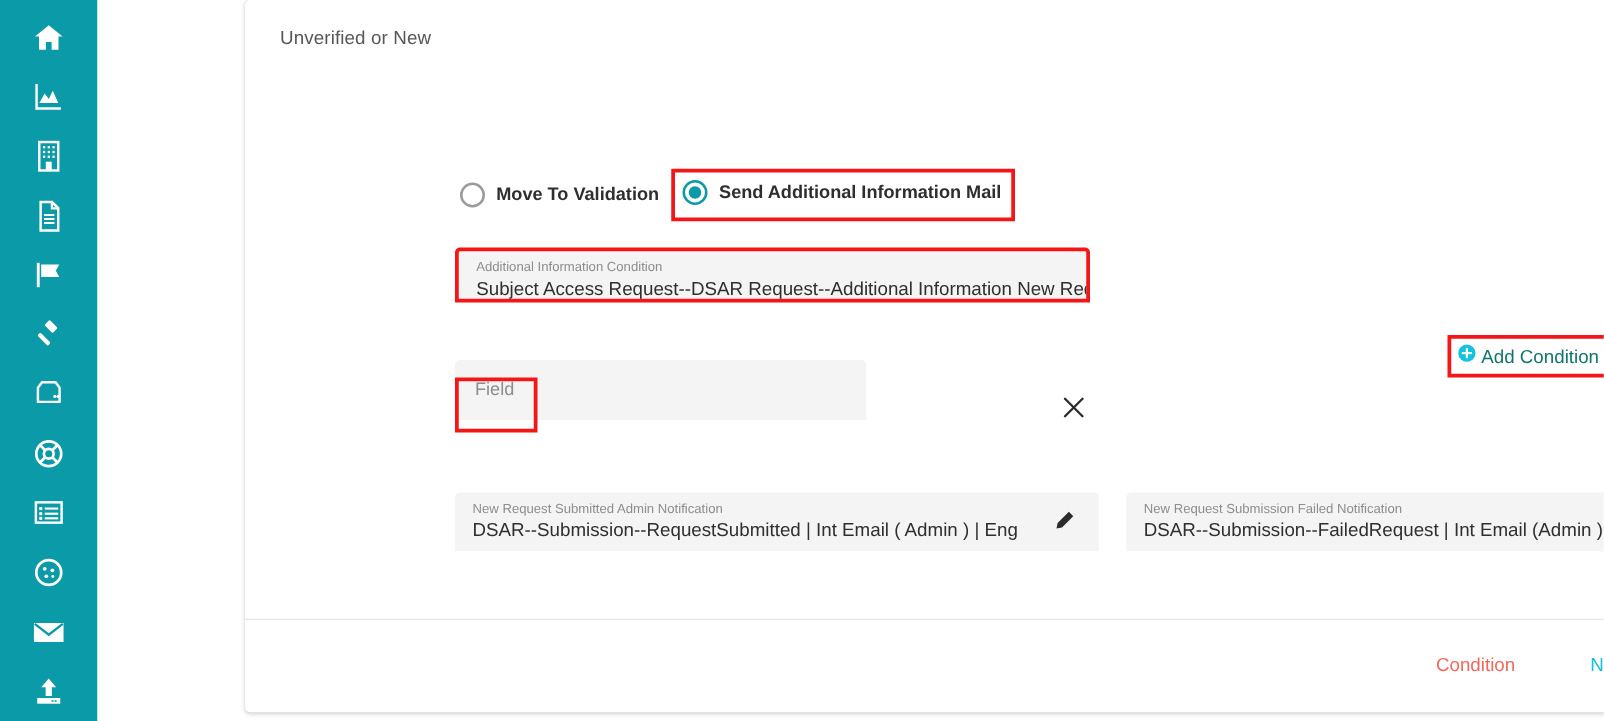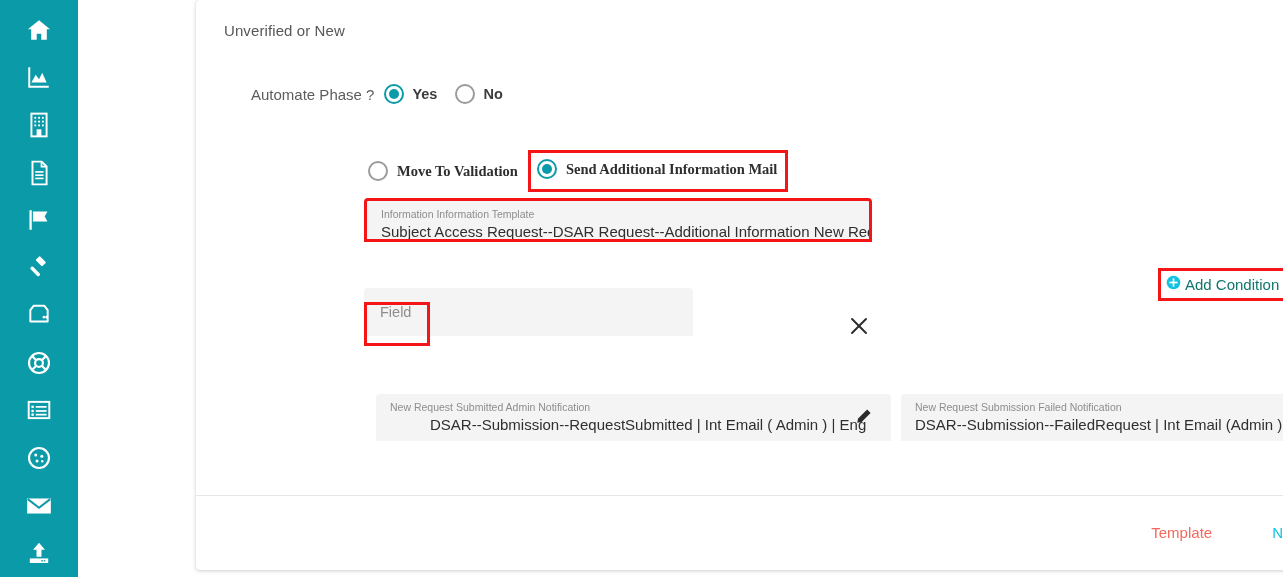--- a/index.html
+++ b/index.html
@@ -92,22 +92,22 @@
   .radio-text {
     margin-left: 8px;
     font-size: 14.5px;
     font-weight: bold;
     color: #3c3c3c;
   }
 
   
   .action-row {
     position: absolute;
-    left: 170px; top: 150px;
-    display: flex; align-items: center; font-family: Liberation Serif, serif;
+    left: 170px; top: 135px;
+    display: flex; align-items: center;
   }
   .action-opt { display: flex; align-items: center; cursor: pointer; padding: 4px 2px; }
   .action-opt.boxed {
     border: 3px solid #f41616;
     padding: 6px 8px 10px 6px;
     margin-left: 8px;
   }
   .action-text {
     margin-left: 9px;
     font-size: 14.5px;
@@ -184,22 +184,22 @@
   }
   .remove-condition {
     position: absolute;
     left: 650px; top: 315px;
     width: 26px; height: 26px;
     display: flex; align-items: center; justify-content: center;
     cursor: pointer;
   }
 
   
-  #notif-admin { left: 180px; top: 394px; width: 515px; height: 47px; }
-  #notif-admin .ff-value { width: 445px; margin-left: 40px; }
+  #notif-admin { left: 168px; top: 394px; width: 515px; height: 47px; }
+  #notif-admin .ff-value { width: 445px; }
   #notif-failed { left: 705px; top: 394px; width: 502px; height: 47px; }
   #notif-failed .ff-value { width: 435px; }
   .edit-pencil {
     position: absolute;
     right: 16px; top: 11px;
     width: 24px; height: 24px;
     display: flex; align-items: center; justify-content: center;
     cursor: pointer;
   }
 
@@ -380,47 +380,34 @@
 
   </nav>
 
   <main class="content-area">
     <section class="card">
 
       <div class="card-body">
 
         <div class="phase-title">Unverified or New</div>
 
-        <div class="automate-row">
-          <span class="automate-label">Automate Phase ?</span>
-          <div class="radio-group">
-            <label class="radio-opt">
-              <span class="radio-ring on"></span>
-              <span class="radio-text">Yes</span>
-            </label>
-            <label class="radio-opt">
-              <span class="radio-ring"></span>
-              <span class="radio-text">No</span>
-            </label>
-          </div>
-        </div>
 
         <div class="action-row">
           <label class="action-opt">
             <span class="radio-ring"></span>
             <span class="action-text">Move To Validation</span>
           </label>
           <label class="action-opt boxed">
             <span class="radio-ring on"></span>
             <span class="action-text">Send Additional Information Mail</span>
           </label>
         </div>
 
         <div class="filled-field" id="template-field">
-          <span class="ff-label">Information Information Template</span>
+          <span class="ff-label">Additional Information Condition</span>
           <span class="ff-value">Subject Access Request--DSAR Request--Additional Information New Reques</span>
         </div>
 
         <div class="add-condition">
           <span>
             <svg width="15" height="15" viewBox="0 0 16 16">
                 <circle cx="8" cy="8" r="7.3" fill="#12c2e0"></circle>
                 <g fill="#ffffff">
                   <rect x="7.1" y="3.6" width="1.8" height="8.8"></rect>
                   <rect x="3.6" y="7.1" width="8.8" height="1.8"></rect>
@@ -459,21 +446,21 @@
         <div class="filled-field" id="notif-failed">
           <span class="ff-label">New Request Submission Failed Notification</span>
           <span class="ff-value">DSAR--Submission--FailedRequest | Int Email (Admin ) | Eng</span>
 
         </div>
 
       </div>
 
       <div class="card-footer">
         <div class="footer-btns">
-          <button class="btn-prev">Template</button>
+          <button class="btn-prev">Condition</button>
           <button class="btn-next">Next</button>
         </div>
       </div>
 
     </section>
   </main>
 
 </div>
 
 </body></html>

